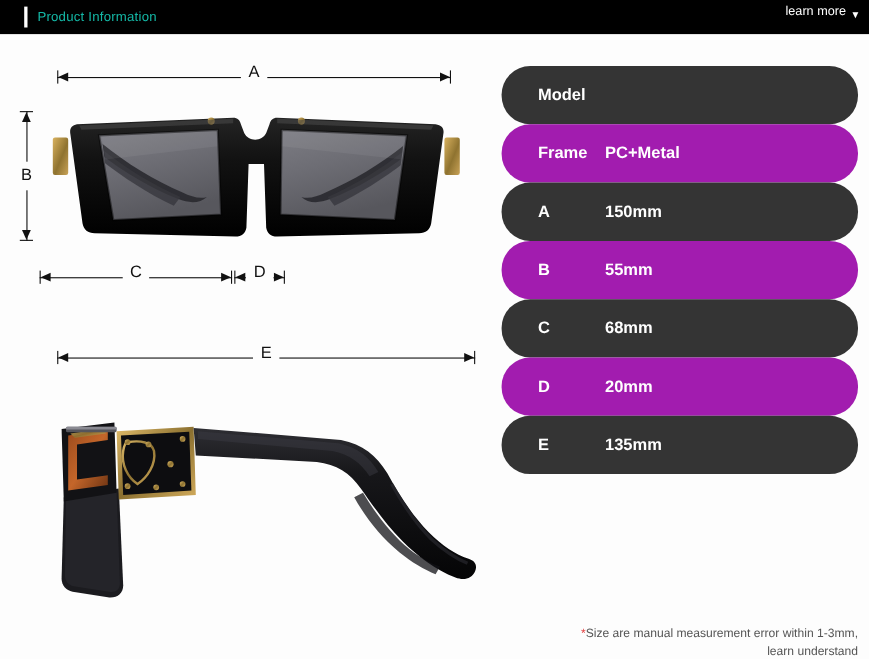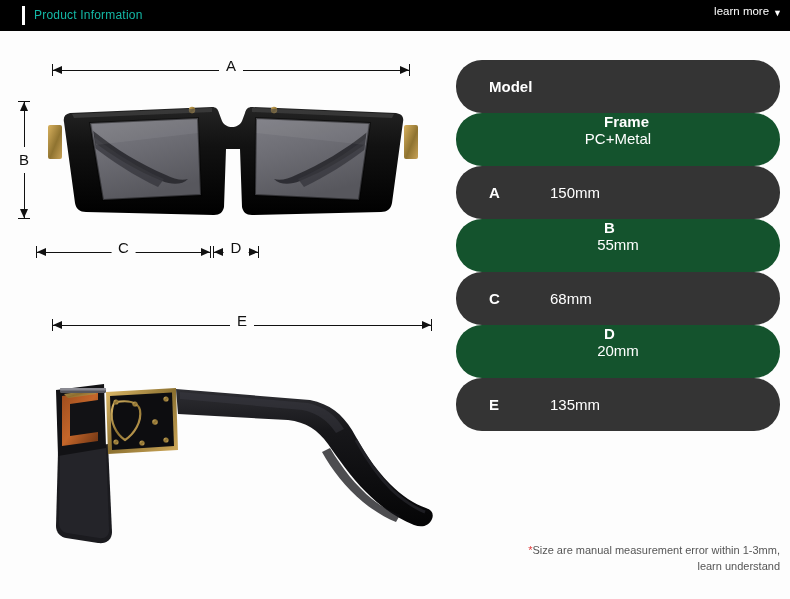--- a/index.html
+++ b/index.html
@@ -170,38 +170,39 @@
     width: 324px;
   }
   .spec-row {
     height: 53px;
     display: flex;
     align-items: center;
     color: #ffffff;
     border-radius: 26px;
   }
   .spec-row.odd  { background: #343434; }
-  .spec-row.even { background: #14532d; flex-direction: column; }
+  .spec-row.even { background: #a21caf; }
   .spec-label {
     width: 94px;
     padding-left: 33px;
     box-sizing: border-box;
     font-size: 15px;
     font-weight: bold;
     white-space: nowrap;
   }
   .spec-value {
     font-size: 15px;
     white-space: nowrap;
+    font-weight: bold;
   }
 
   .footnote {
     position: absolute;
     left: 456px;
-    top: 542px;
+    top: 568px;
     width: 324px;
     text-align: right;
     font-size: 11px;
     line-height: 16px;
     color: #555555;
   }
   .footnote .star { color: #e23b3b; }
 </style>
 </head>
 <body>

